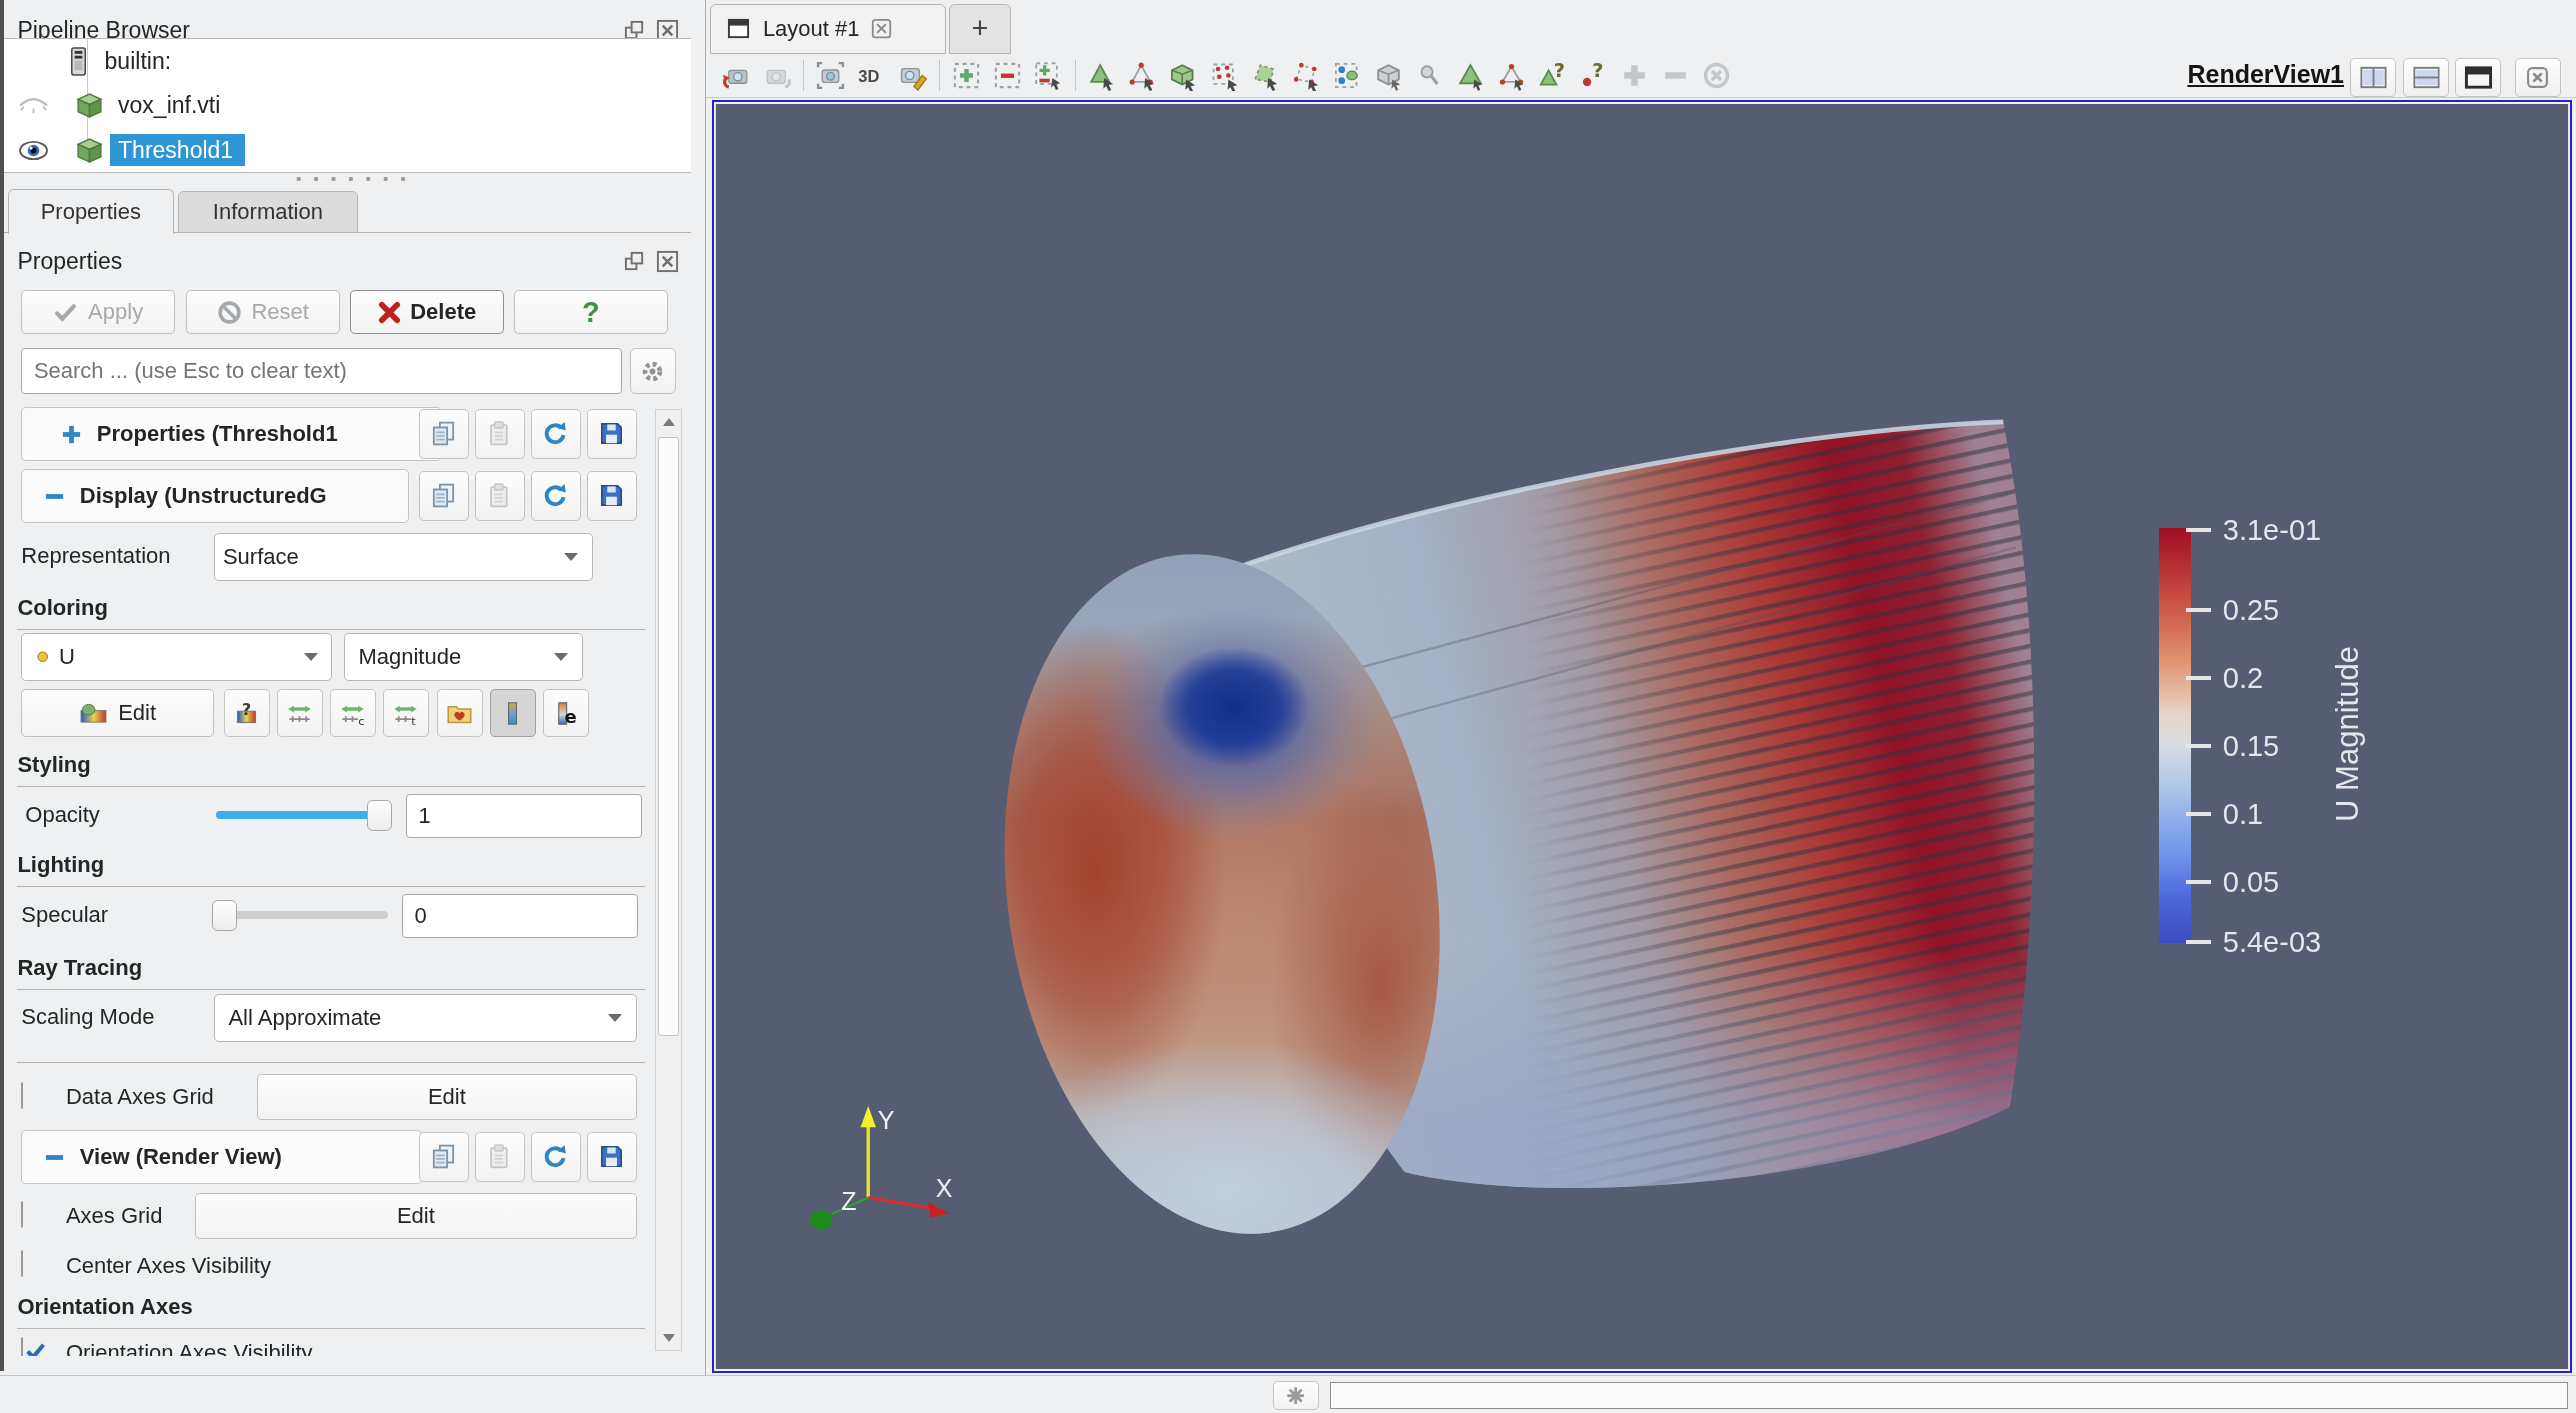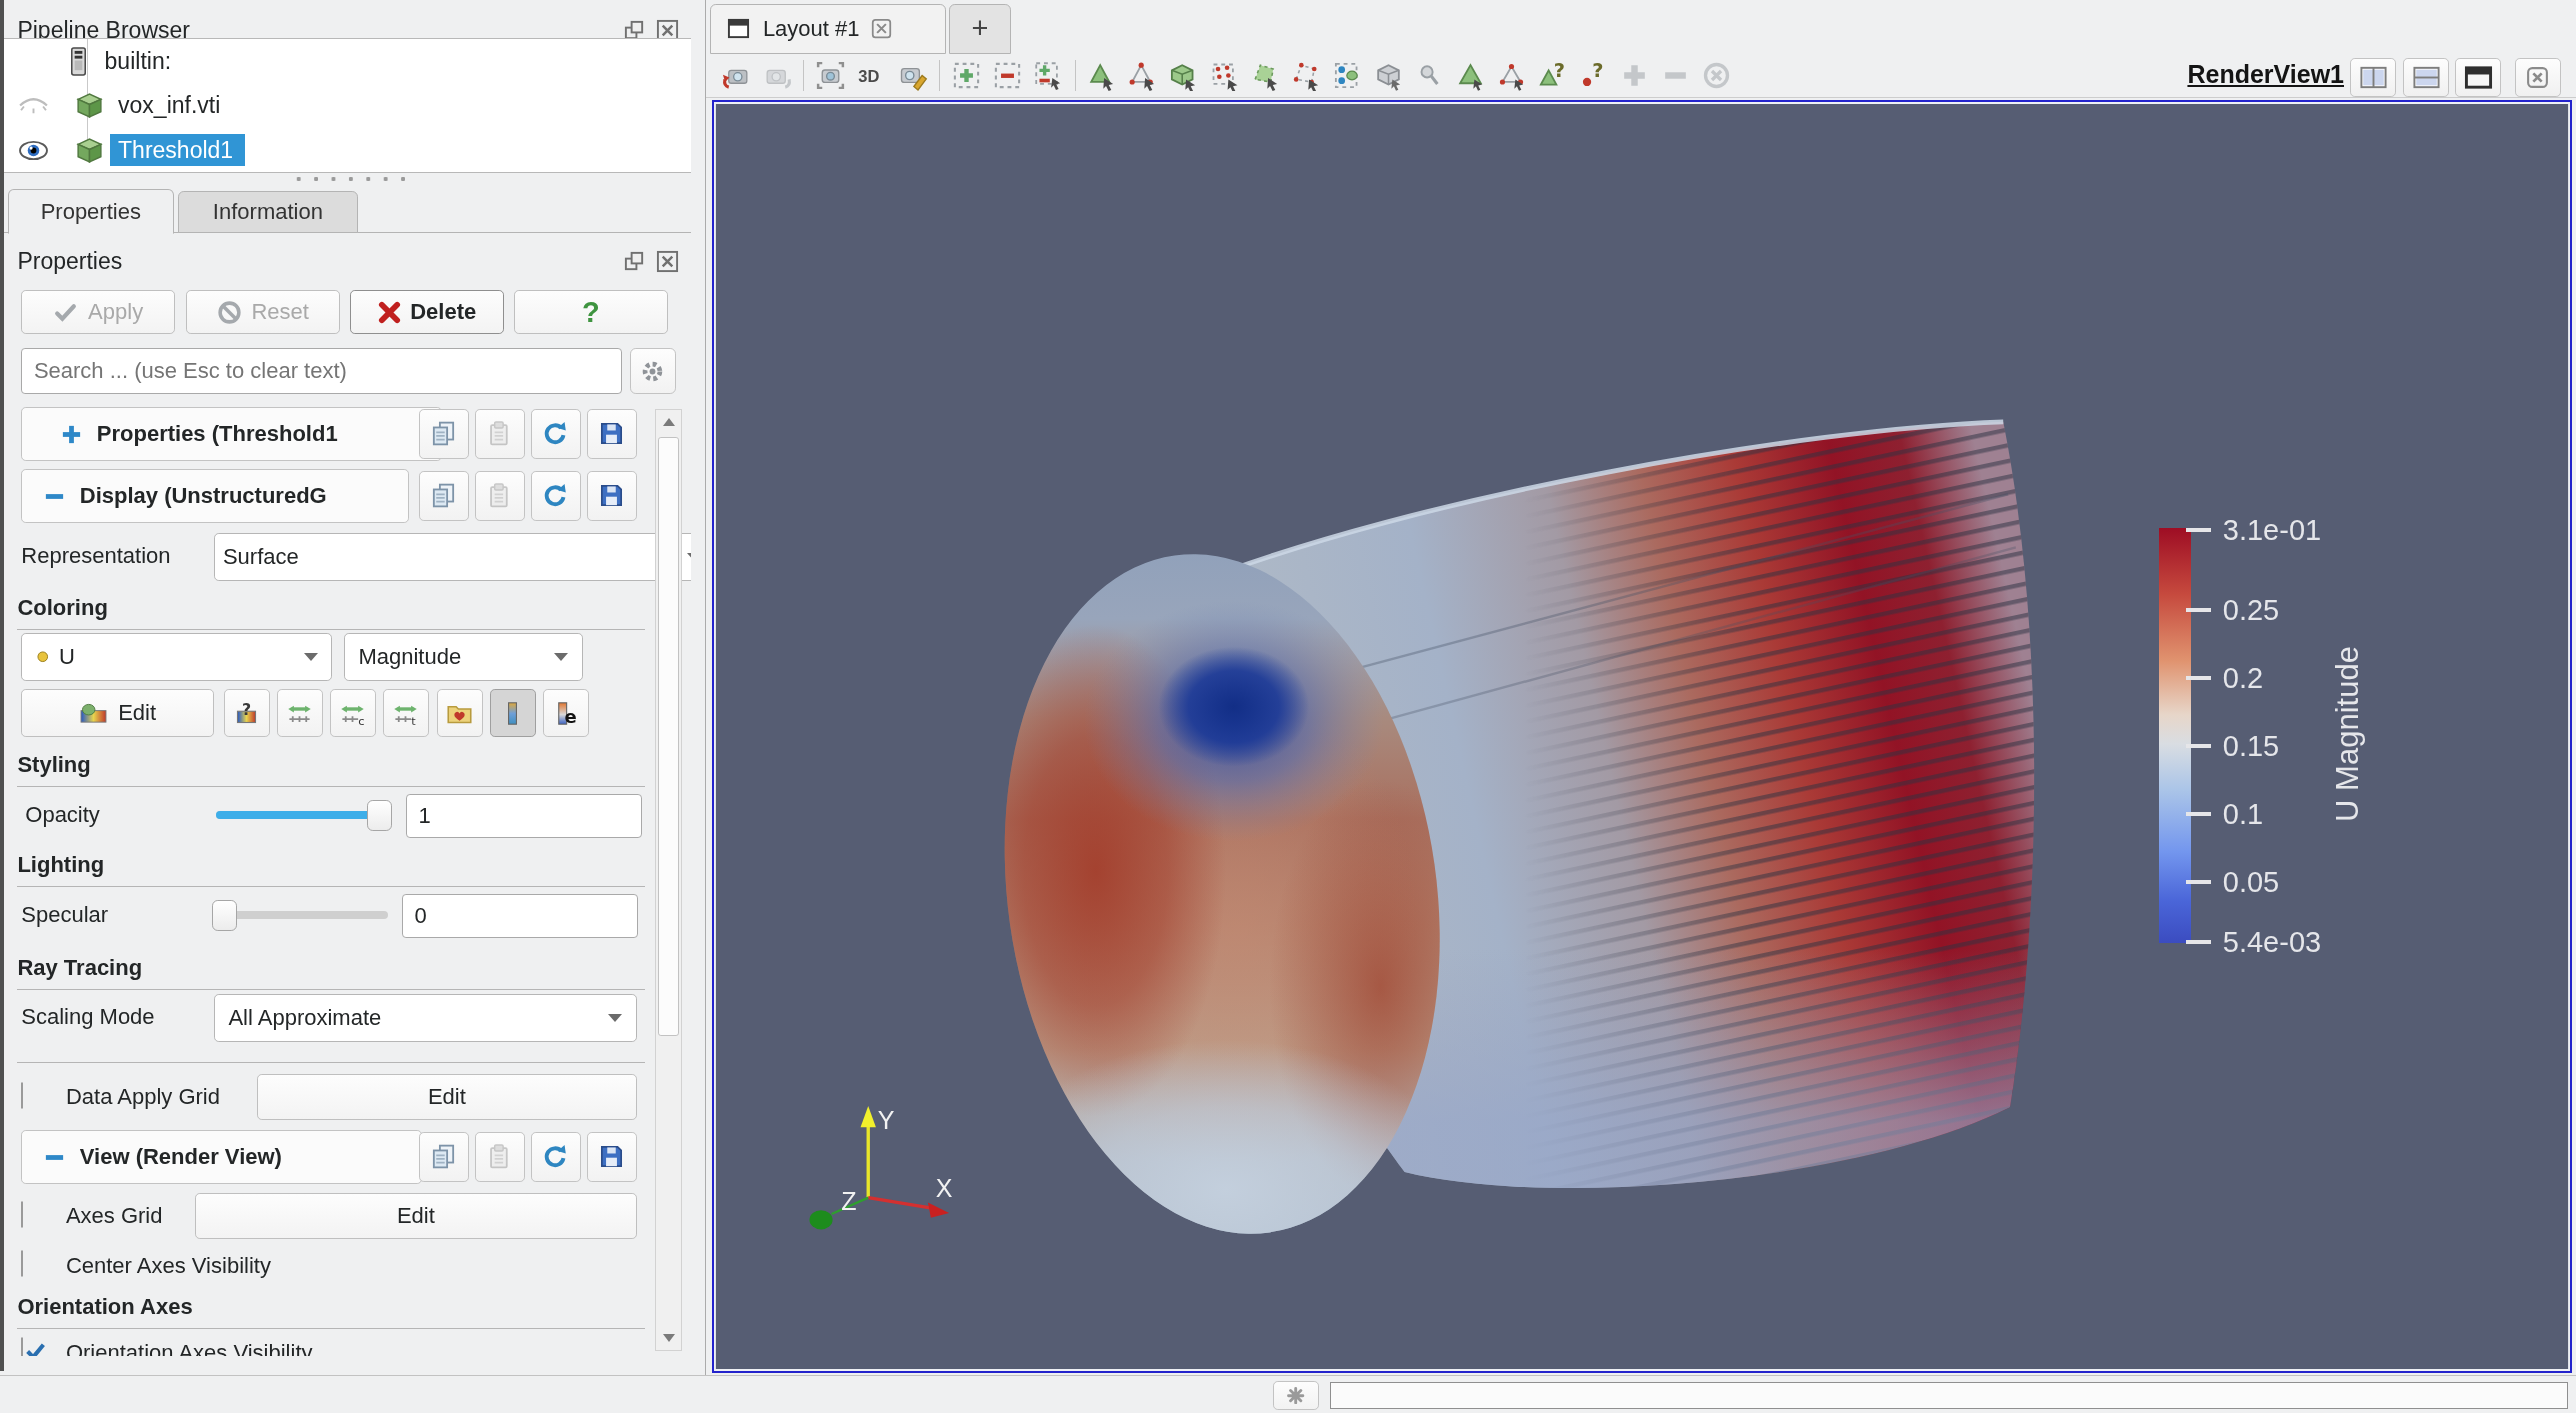--- a/index.html
+++ b/index.html
@@ -281,21 +281,21 @@
         <svg width="29" height="29" viewBox="0 0 24 24">
             <path d="M4 4 h13 l3 3 v13 H4 z" fill="#3d6fc2" stroke="#2a4c8a" stroke-width="1.4"></path>
             <rect x="7.5" y="13" width="9" height="7" fill="#e6edf8"></rect>
             <rect x="8.5" y="4.5" width="7" height="5" fill="#dbe5f4"></rect>
           </svg>
       </div>
     </div>
 
     <div class="abs" style="top:533px; left:0; width:687px; height:48px;">
       <span class="abs" style="left:17.4px; top:9.7px;">Representation</span>
-      <div class="combo abs" style="left:210px; top:0; width:502px; height:48px;padding-left:8px;">
+      <div class="combo abs" style="left:210px; top:0; width:379px; height:48px;padding-left:8px;">
         <span class="cv">Surface</span>
         <span class="caret"></span>
       </div>
     </div>
 
     <div class="heading" style="top:595px;">Coloring</div>
 
     <div class="abs" style="top:633px; left:0; width:687px; height:48px;">
       <div class="combo abs" style="left:17.4px; top:0; width:311px; height:48px;">
         <svg width="13.5" height="13.5" viewBox="0 0 14 14">
@@ -420,21 +420,21 @@
       <div class="combo abs" style="left:210px; top:0; width:423px; height:48px;">
         <span class="cv">All Approximate</span>
         <span class="caret"></span>
       </div>
     </div>
 
     <div class="hline" style="top:1062px;"></div>
 
     <div class="abs" style="top:1074px; left:0; width:687px; height:48px;">
       <span class="cb abs" style="left:17.4px; top:8.7px;"></span>
-      <span class="abs" style="left:62px; top:9.7px;">Data Apply Grid</span>
+      <span class="abs" style="left:62px; top:9.7px;">Data Axes Grid</span>
       <div class="btn abs" style="left:253px; top:0; width:380px; height:46px;">
         <span>Edit</span>
       </div>
     </div>
 
     <div class="abs" style="top:1130px; left:0; width:687px; height:54px;">
       <div class="sechdr-btn abs" style="left:17.4px; width:401px; height:54px;">
         <svg width="23" height="23" viewBox="0 0 24 24">
             <rect x="3" y="9.5" width="18" height="5" fill="#2e88c8"></rect>
           </svg>

